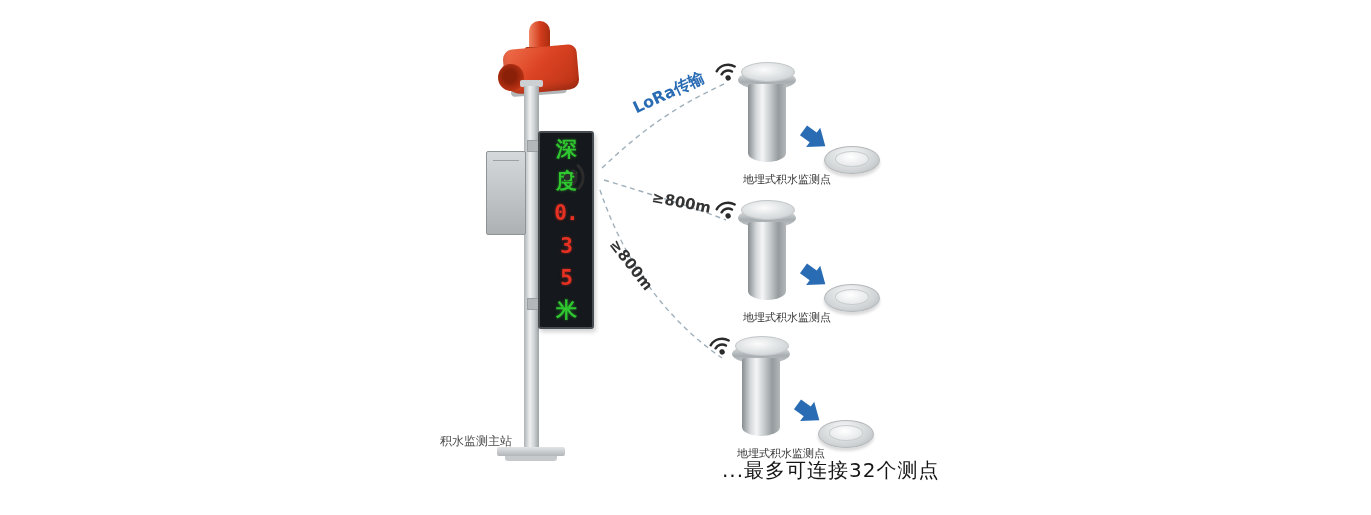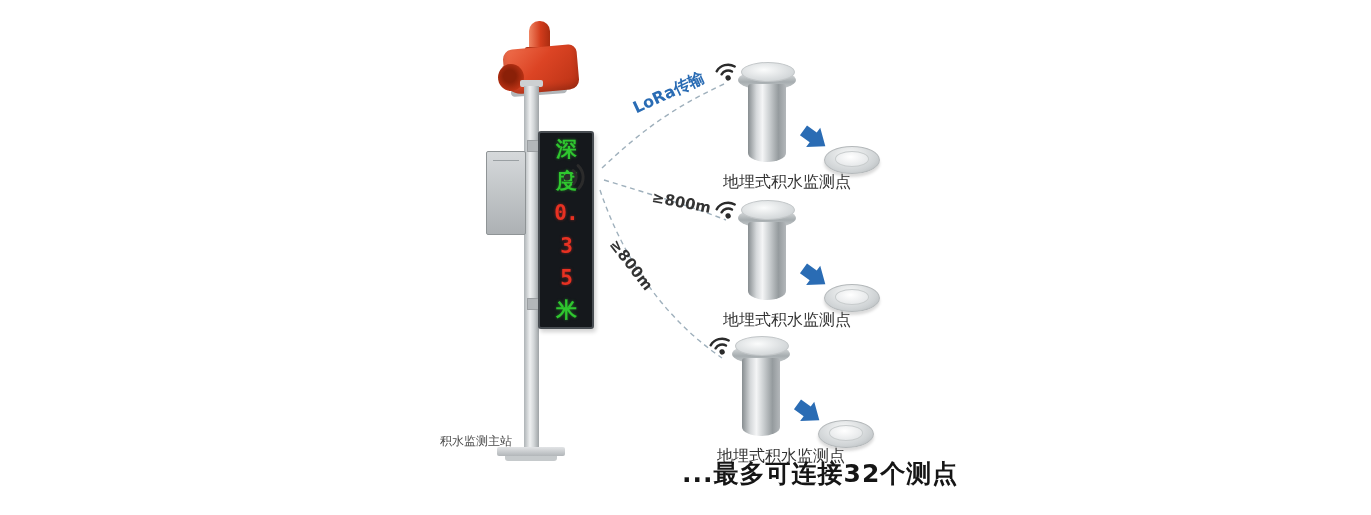--- a/index.html
+++ b/index.html
@@ -66,38 +66,38 @@
   .cyl{position:absolute;left:26px;top:6px;width:58px;height:104px;}
   .cyl .flange{position:absolute;left:0;top:8px;width:58px;height:20px;border-radius:50%;
     background:linear-gradient(#eceeef,#a6acaf 60%,#ccd0d2);}
   .cyl .flange-top{position:absolute;left:3px;top:0;width:52px;height:18px;border-radius:50%;
     background:radial-gradient(ellipse at 42% 38%,#fbfcfc,#d4d8da 70%,#bcc1c3);
     border:1px solid #c2c6c8;}
   .cyl .body{position:absolute;left:10px;top:22px;width:38px;height:78px;
     background:linear-gradient(90deg,#878d90 0%,#d5d8da 22%,#f4f5f6 38%,#ccd0d2 56%,#959b9e 80%,#b3b7ba 100%);
     border-radius:3px 3px 19px 19px / 3px 3px 9px 9px;}
   .sensor-label{position:absolute;left:0;top:116px;width:150px;text-align:center;
-    font-size:16px;color:#333;}
+    font-size:11px;color:#333;}
   .arrow{position:absolute;left:86px;top:68px;}
   .disc{position:absolute;left:112px;top:90px;width:54px;height:34px;}
   .disc .disc-body{position:absolute;left:0;top:0;width:54px;height:26px;border-radius:50%;
     background:radial-gradient(ellipse at 45% 30%,#f8f9f9,#cfd3d5 65%,#abafb2);
     border:1px solid #b5b9bb;box-shadow:0 3px 3px rgba(0,0,0,.15);}
   .disc .disc-inner{position:absolute;left:11px;top:5px;width:32px;height:14px;border-radius:50%;
     background:radial-gradient(ellipse at 45% 35%,#ffffff,#dde0e2);border:1px solid #c8cccd;}
 
   
   .link-label{position:absolute;font-size:15px;font-weight:600;color:#333;transform-origin:left top;}
   .link-label.lora{left:630px;top:100px;transform:rotate(-25deg);color:#2a6cb4;font-size:16px;font-weight:bold;}
   .link-label.d1{left:654px;top:188px;transform:rotate(11deg);}
   .link-label.d2{left:620px;top:236px;transform:rotate(52deg);}
 
   
   .station-label{left:440px;top:424px;font-size:12px;color:#4a4a4a;margin-top:9px;}
-  .footer-note{left:682px;top:457px;font-size:25px;color:#151515;letter-spacing:1px;font-weight:bold;}
+  .footer-note{left:722px;top:457px;font-size:20px;color:#151515;letter-spacing:1px;}
 </style>
 </head>
 <body>
 
 <div id="canvas">
 
   <svg class="abs" style="left:0;top:0;" width="1371" height="515" viewBox="0 0 1371 515">
     <path d="M 602 168 C 640 132 672 108 724 84" fill="none" stroke="#9fb0bc" stroke-width="1.4" stroke-dasharray="5 4"></path>
     <path d="M 604 180 C 650 194 690 206 726 220" fill="none" stroke="#9fb0bc" stroke-width="1.4" stroke-dasharray="5 4"></path>
     <path d="M 600 190 C 620 250 658 314 722 358" fill="none" stroke="#9fb0bc" stroke-width="1.4" stroke-dasharray="5 4"></path>

